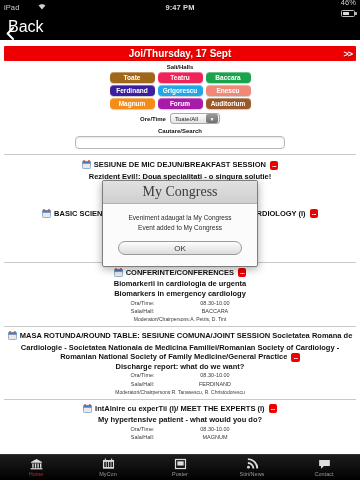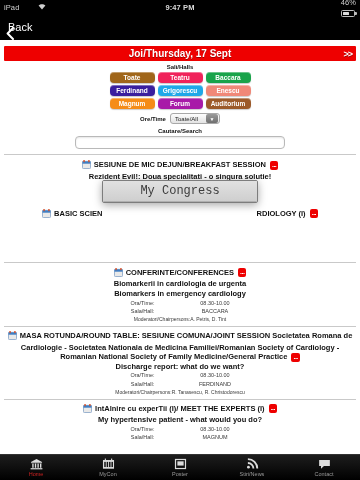--- a/index.html
+++ b/index.html
@@ -22,21 +22,21 @@
   .wifi { display:inline-block; }
   .batt { display:inline-block; width:14px; height:7px; border:1px solid #bdbdbd; border-radius:1.5px; position:relative; }
   .batt::after { content:""; position:absolute; right:-2.5px; top:1.8px; width:1.5px; height:2.6px; background:#bdbdbd; border-radius:0 1px 1px 0; }
   .batt i { position:absolute; left:1px; top:1px; bottom:1px; width:45%; background:#dcdcdc; border-radius:.5px; display:block; }
 
   
   .navbar {
     height:26px; background:#000; color:#fff;
     display:flex; align-items:center; padding:0 6px;
   }
-  .back-btn { display:flex; align-items:center; gap:2px; color:#fff; font-size:11px; cursor:pointer; }
+  .back-btn { display:flex; align-items:center; gap:2px; color:#fff; font-size:16px; cursor:pointer; }
   .chev { width:0;height:0; }
   .chev svg { display:block; }
 
   
   .content { position:absolute; top:40px; left:0; right:0; bottom:26px; overflow:hidden; background:#fff; }
 
   
   .daybar {
     margin:6px 4px 0 4px; background:#ee0000; color:#fff;
     height:15px; border-radius:1px;
@@ -103,22 +103,22 @@
   
   .overlay { position:absolute; inset:0; }
   .modal {
     position:absolute; left:102px; top:180px; width:156px;
     background:#fbfbfb; border:1px solid #7d7d7d; border-radius:2px;
     box-shadow:0 2px 8px rgba(0,0,0,.35);
     overflow:hidden;
   }
   .modal-title {
     background:linear-gradient(#e1e1e1,#cfcfcf); border-bottom:1px solid #b0b0b0;
-    text-align:center; font-family:Liberation Mono, monospace;
-    font-size:12px; color:#3c3c3c; padding:3px 0 3px 0;
+    text-align:center; font-family:Liberation Serif, serif;
+    font-size:14px; color:#3c3c3c; padding:3px 0 3px 0;
   }
   .modal-body { padding:9px 8px 7px 8px; text-align:center; }
   .modal-body p { font-size:6.5px; color:#2a2a2a; line-height:1.55; }
   .modal-btn {
     display:block; width:124px; margin:8px auto 4px auto; height:14px;
     background:linear-gradient(#fdfdfd,#dcdcdc); border:1px solid #9a9a9a;
     border-radius:7px; font-size:8px; color:#333; cursor:pointer;
     font-family:"Liberation Sans", sans-serif;
   }
 
@@ -326,20 +326,25 @@
         <span class="v">MAGNUM</span>
       </div>
 
     </div>
 
   </div>
 
   <div class="overlay">
     <div class="modal">
       <div class="modal-title">My Congress</div>
+      <div class="modal-body">
+        <p>Eveniment adaugat la My Congress</p>
+        <p>Event added to My Congress</p>
+        <button class="modal-btn">OK</button>
+      </div>
     </div>
   </div>
 
   <div class="tabbar" id="tabbar">
       <div class="tab active">
         <span class="ticon">
           <svg width="13" height="12" viewBox="0 0 14 13">
             <path d="M7 1 13 4.2H1z" fill="#ddd"></path>
             <rect x="1" y="4.6" width="12" height="1" fill="#ddd"></rect>
             <rect x="2.4" y="6" width="1.5" height="4.6" fill="#ddd"></rect>

